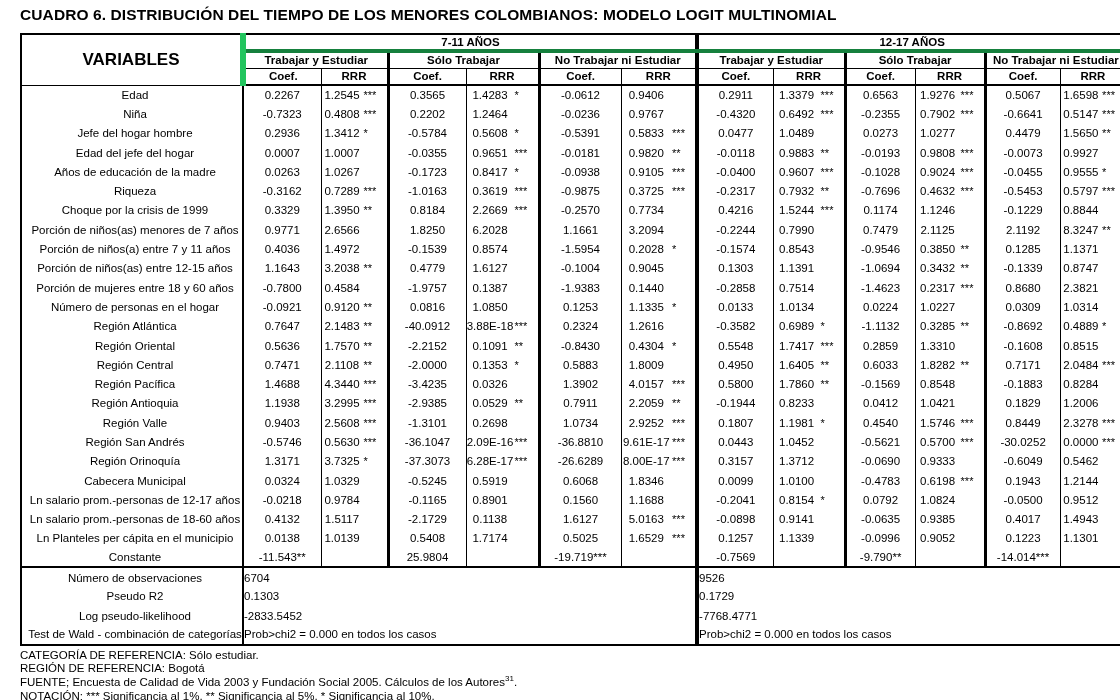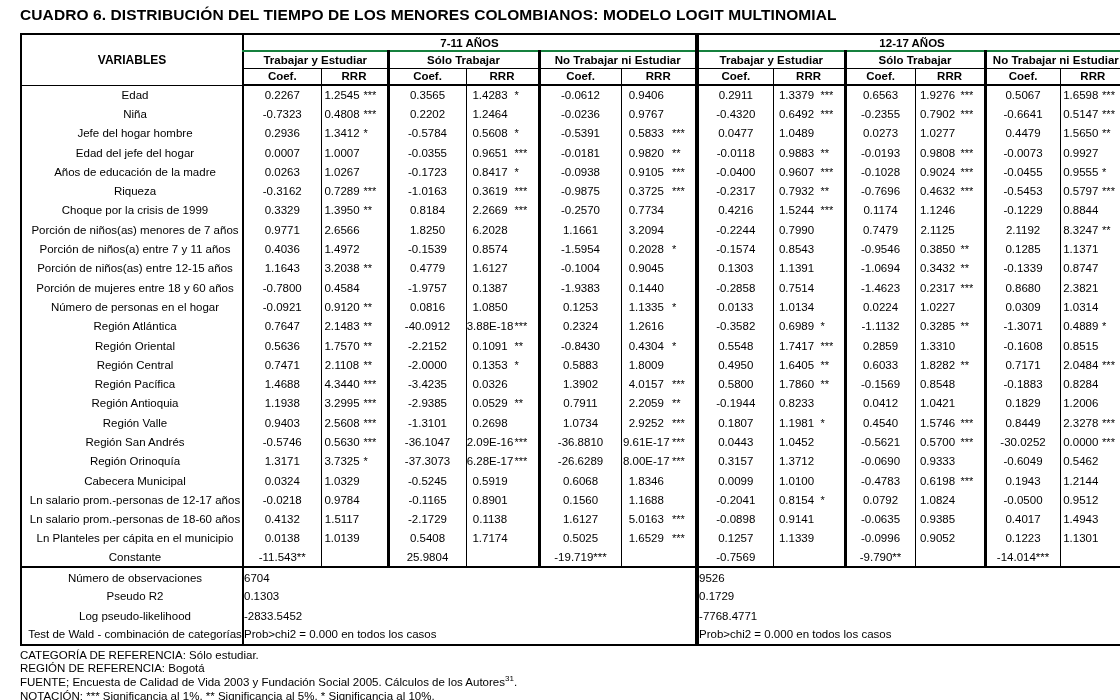--- a/index.html
+++ b/index.html
@@ -3,22 +3,22 @@
 <meta charset="utf-8">
 <style>
   * { box-sizing: border-box; margin: 0; padding: 0; }
   html, body { width: 1120px; background: #fff; color: #000;
     font-family: "Liberation Sans", sans-serif; }
   .page { width: 1120px; height: 700px; padding: 4px 7px 0 20px; overflow: hidden; }
   .title { font-size: 15.5px; font-weight: bold; padding: 2px 0 9px 0; letter-spacing: 0.1px; }
   table { border-collapse: collapse; border: 2px solid #000; table-layout: fixed; width: 1105px; }
   th, td { overflow: hidden; white-space: nowrap; }
   thead th { border: 1px solid #000; font-weight: bold; font-size: 11.5px; height: 17px; padding: 0 2px; text-align: center; }
-  th.group-head { border-bottom: 2px solid #15803d; }
-  th.var-head { border-right: 1px solid #22c55e; font-size: 12px; }
+  th.group-head { border-bottom: 4px solid #15803d; }
+  th.var-head { border-right: 6px solid #22c55e; font-size: 17px; }
   tr.colhead-row th { border-bottom: 2px solid #000; }
   .sep-var  { border-left: 2px solid #000 !important; }
   .sep-sub  { border-left: 3px solid #000 !important; }
   .sep-group{ border-left: 4px solid #000 !important; }
   tbody td { border-top: none; border-bottom: none; border-right: none;
     border-left: 1px solid #000; height: 19.3px; font-size: 11.5px; padding: 0; vertical-align: middle; }
   tbody td.var-label { border-left: none; text-align: center; padding-left: 6px; }
   tbody td.coef { text-align: center; }
   tbody td.rrr { text-align: center; position: relative; padding-right: 24px; }
   tbody td.rrr .sig { position: absolute; right: 3px; top: 50%; transform: translateY(-46%);
@@ -266,21 +266,21 @@
           <td class="coef sep-var">0.7647</td>
           <td class="rrr"><span>2.1483</span><span class="sig">**</span></td>
           <td class="coef sep-sub">-40.0912</td>
           <td class="rrr"><span>3.88E-18</span><span class="sig">***</span></td>
           <td class="coef sep-sub">0.2324</td>
           <td class="rrr"><span>1.2616</span><span class="sig"></span></td>
           <td class="coef sep-group">-0.3582</td>
           <td class="rrr"><span>0.6989</span><span class="sig">*</span></td>
           <td class="coef sep-sub">-1.1132</td>
           <td class="rrr"><span>0.3285</span><span class="sig">**</span></td>
-          <td class="coef sep-sub">-1.3071</td>
+          <td class="coef sep-sub">-0.8692</td>
           <td class="rrr"><span>0.4889</span><span class="sig">*</span></td>
         </tr>
         <tr>
           <td class="var-label">Región Oriental</td>
           <td class="coef sep-var">0.5636</td>
           <td class="rrr"><span>1.7570</span><span class="sig">**</span></td>
           <td class="coef sep-sub">-2.2152</td>
           <td class="rrr"><span>0.1091</span><span class="sig">**</span></td>
           <td class="coef sep-sub">-0.8430</td>
           <td class="rrr"><span>0.4304</span><span class="sig">*</span></td>

